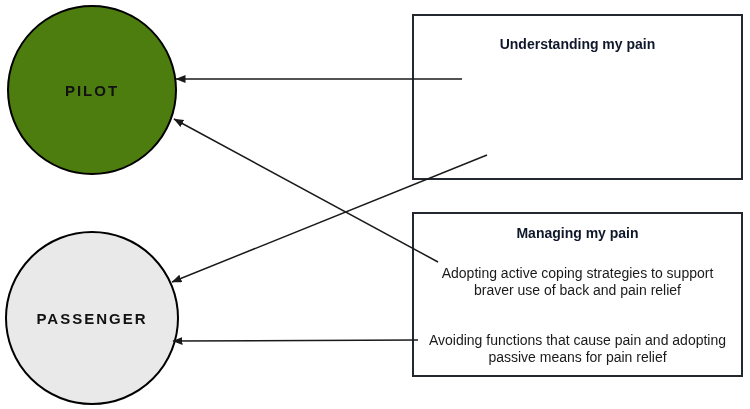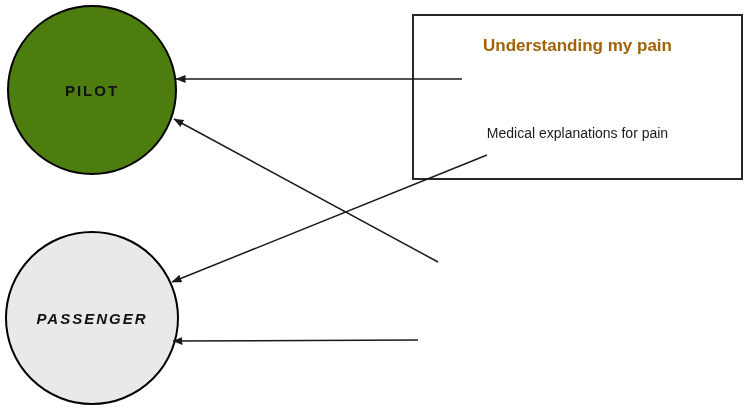--- a/index.html
+++ b/index.html
@@ -58,23 +58,23 @@
   .box.managing {
     left: 412px;
     top: 212px;
     height: 165px;
   }
   .box-title {
     position: absolute;
     left: 0;
     width: 100%;
     text-align: center;
-    font-size: 17px;
+    font-size: 14px;
     font-weight: bold;
-    color: #a16207;
+    color: #0f172a;
     white-space: nowrap;
   }
   .box-item {
     position: absolute;
     left: 0;
     width: 100%;
     text-align: center;
     font-size: 14px;
     line-height: 17px;
     color: #1a1a1a;
@@ -95,29 +95,35 @@
 </style>
 </head>
 <body>
 
 <div class="canvas">
 
   <div class="circle pilot" style="background: #4d7c0f;">
     <span class="circle-label">PILOT</span>
   </div>
 
-  <div class="circle passenger" style="background: rgb(233, 233, 233); font-style: italic;">
+  <div class="circle passenger" style="background: rgb(233, 233, 233);">
     <span class="circle-label">PASSENGER</span>
   </div>
 
   <div class="box understanding">
     <div class="box-title u-title">Understanding my pain</div>
-    <div class="box-item u-item2">Medical explanations for pain</div>
   </div>
 
+  <div class="box managing">
+    <div class="box-title m-title">Managing my pain</div>
+    <div class="box-item m-item1">Adopting active coping strategies to support
+braver use of back and pain relief</div>
+    <div class="box-item m-item2">Avoiding functions that cause pain and adopting
+passive means for pain relief</div>
+  </div>
 
   <svg class="arrows" id="arrows-layer" width="750" height="409" viewBox="0 0 750 409">
     <defs>
       <marker id="arrowhead" markerWidth="11" markerHeight="9" refX="9.5" refY="4" orient="auto" markerUnits="userSpaceOnUse">
         <path d="M0,0 L10,4 L0,8 Z" fill="#1a1a1a"></path>
       </marker>
     </defs>
   <line x1="462" y1="79" x2="176" y2="79" stroke="#1a1a1a" stroke-width="1.5" marker-end="url(#arrowhead)"></line>
       <line x1="487" y1="155" x2="172" y2="282" stroke="#1a1a1a" stroke-width="1.5" marker-end="url(#arrowhead)"></line>
       <line x1="438" y1="262" x2="174" y2="119" stroke="#1a1a1a" stroke-width="1.5" marker-end="url(#arrowhead)"></line>

